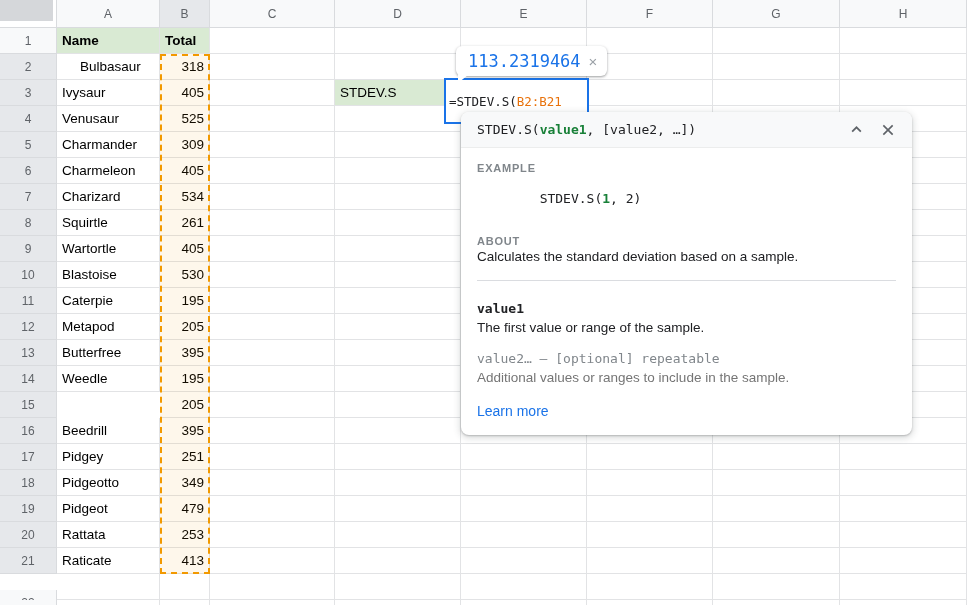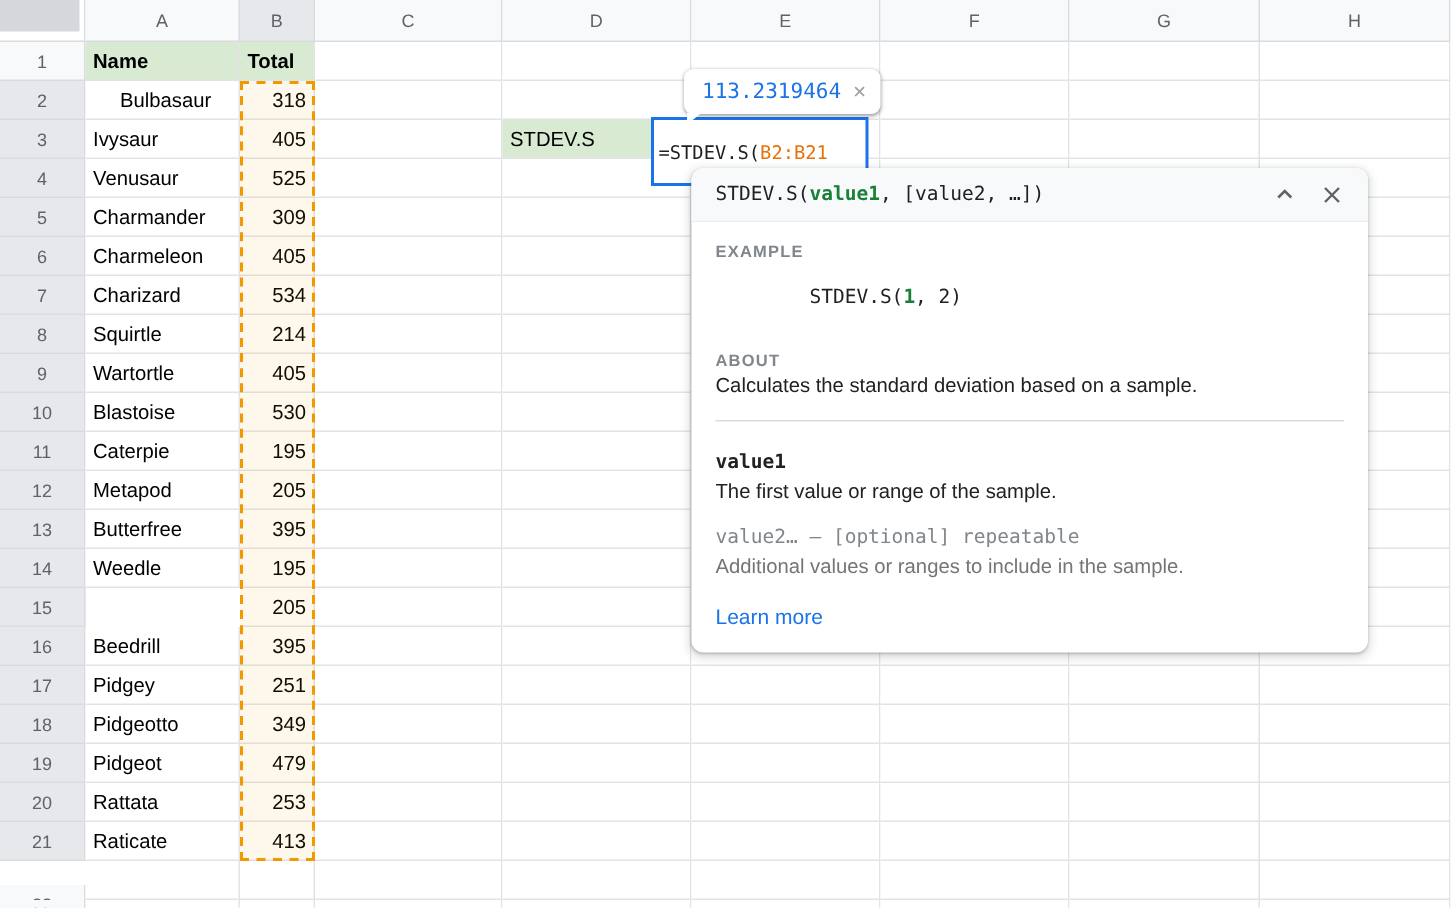--- a/index.html
+++ b/index.html
@@ -44,21 +44,21 @@
     white-space:pre;
   }
   #edit-box .ref { color:#e8710a; }
   
   #preview-tip {
     position:absolute; z-index:6; background:#fff; border-radius:6px;
     box-shadow:0 1px 3px rgba(60,64,67,.35), 0 1px 2px rgba(60,64,67,.2);
     height:30px; display:flex; align-items:center; padding:0 10px 0 12px;
   }
   #preview-tip .val {
-    color:#1a73e8; font-family:"DejaVu Sans Mono", monospace; font-size:14px;
+    color:#1a73e8; font-family:"DejaVu Sans Mono", monospace; font-size:17px;
   }
   #preview-tip .close {
     color:#9aa0a6; font-size:15px; margin-left:8px; cursor:pointer; line-height:1;
   }
   #preview-tip .tail {
     position:absolute; left:2px; bottom:-7px; width:0; height:0;
     border-top:8px solid #fff; border-right:10px solid transparent;
   }
   
   #fn-popup {
@@ -99,21 +99,21 @@
 <body>
 
 <div id="sheet">
 
   <div id="corner">
     <div class="block"></div>
   </div>
 
   <div id="range-sel" style="left: 160px; top: 54px; width: 50px; height: 520px;"></div>
 
-  <div id="edit-box" style="left: 434px; top: 78px; width: 145px; height: 46px;">
+  <div id="edit-box" style="left: 444px; top: 78px; width: 145px; height: 46px;">
     <span>=STDEV.S(</span><span class="ref">B2:B21</span>
   </div>
 
   <div id="preview-tip" style="left: 456px; top: 46px;">
     <span class="val">113.2319464</span>
     <span class="close">×</span>
     <span class="tail"></span>
   </div>
 
   <div id="fn-popup" style="left: 461px; top: 112px; width: 451px;">
@@ -228,21 +228,21 @@
     <div class="cell" style="left: 840px; top: 158px; width: 127px; height: 26px;"></div>
     <div class="cell" style="left: 57px; top: 184px; width: 103px; height: 26px;">Charizard</div>
     <div class="cell num" style="left: 160px; top: 184px; width: 50px; height: 26px;">534</div>
     <div class="cell" style="left: 210px; top: 184px; width: 125px; height: 26px;"></div>
     <div class="cell" style="left: 335px; top: 184px; width: 126px; height: 26px;"></div>
     <div class="cell" style="left: 461px; top: 184px; width: 126px; height: 26px;"></div>
     <div class="cell" style="left: 587px; top: 184px; width: 126px; height: 26px;"></div>
     <div class="cell" style="left: 713px; top: 184px; width: 127px; height: 26px;"></div>
     <div class="cell" style="left: 840px; top: 184px; width: 127px; height: 26px;"></div>
     <div class="cell" style="left: 57px; top: 210px; width: 103px; height: 26px;">Squirtle</div>
-    <div class="cell num" style="left: 160px; top: 210px; width: 50px; height: 26px;">214</div>
+    <div class="cell num" style="left: 160px; top: 210px; width: 50px; height: 26px;">261</div>
     <div class="cell" style="left: 210px; top: 210px; width: 125px; height: 26px;"></div>
     <div class="cell" style="left: 335px; top: 210px; width: 126px; height: 26px;"></div>
     <div class="cell" style="left: 461px; top: 210px; width: 126px; height: 26px;"></div>
     <div class="cell" style="left: 587px; top: 210px; width: 126px; height: 26px;"></div>
     <div class="cell" style="left: 713px; top: 210px; width: 127px; height: 26px;"></div>
     <div class="cell" style="left: 840px; top: 210px; width: 127px; height: 26px;"></div>
     <div class="cell" style="left: 57px; top: 236px; width: 103px; height: 26px;">Wartortle</div>
     <div class="cell num" style="left: 160px; top: 236px; width: 50px; height: 26px;">405</div>
     <div class="cell" style="left: 210px; top: 236px; width: 125px; height: 26px;"></div>
     <div class="cell" style="left: 335px; top: 236px; width: 126px; height: 26px;"></div>

